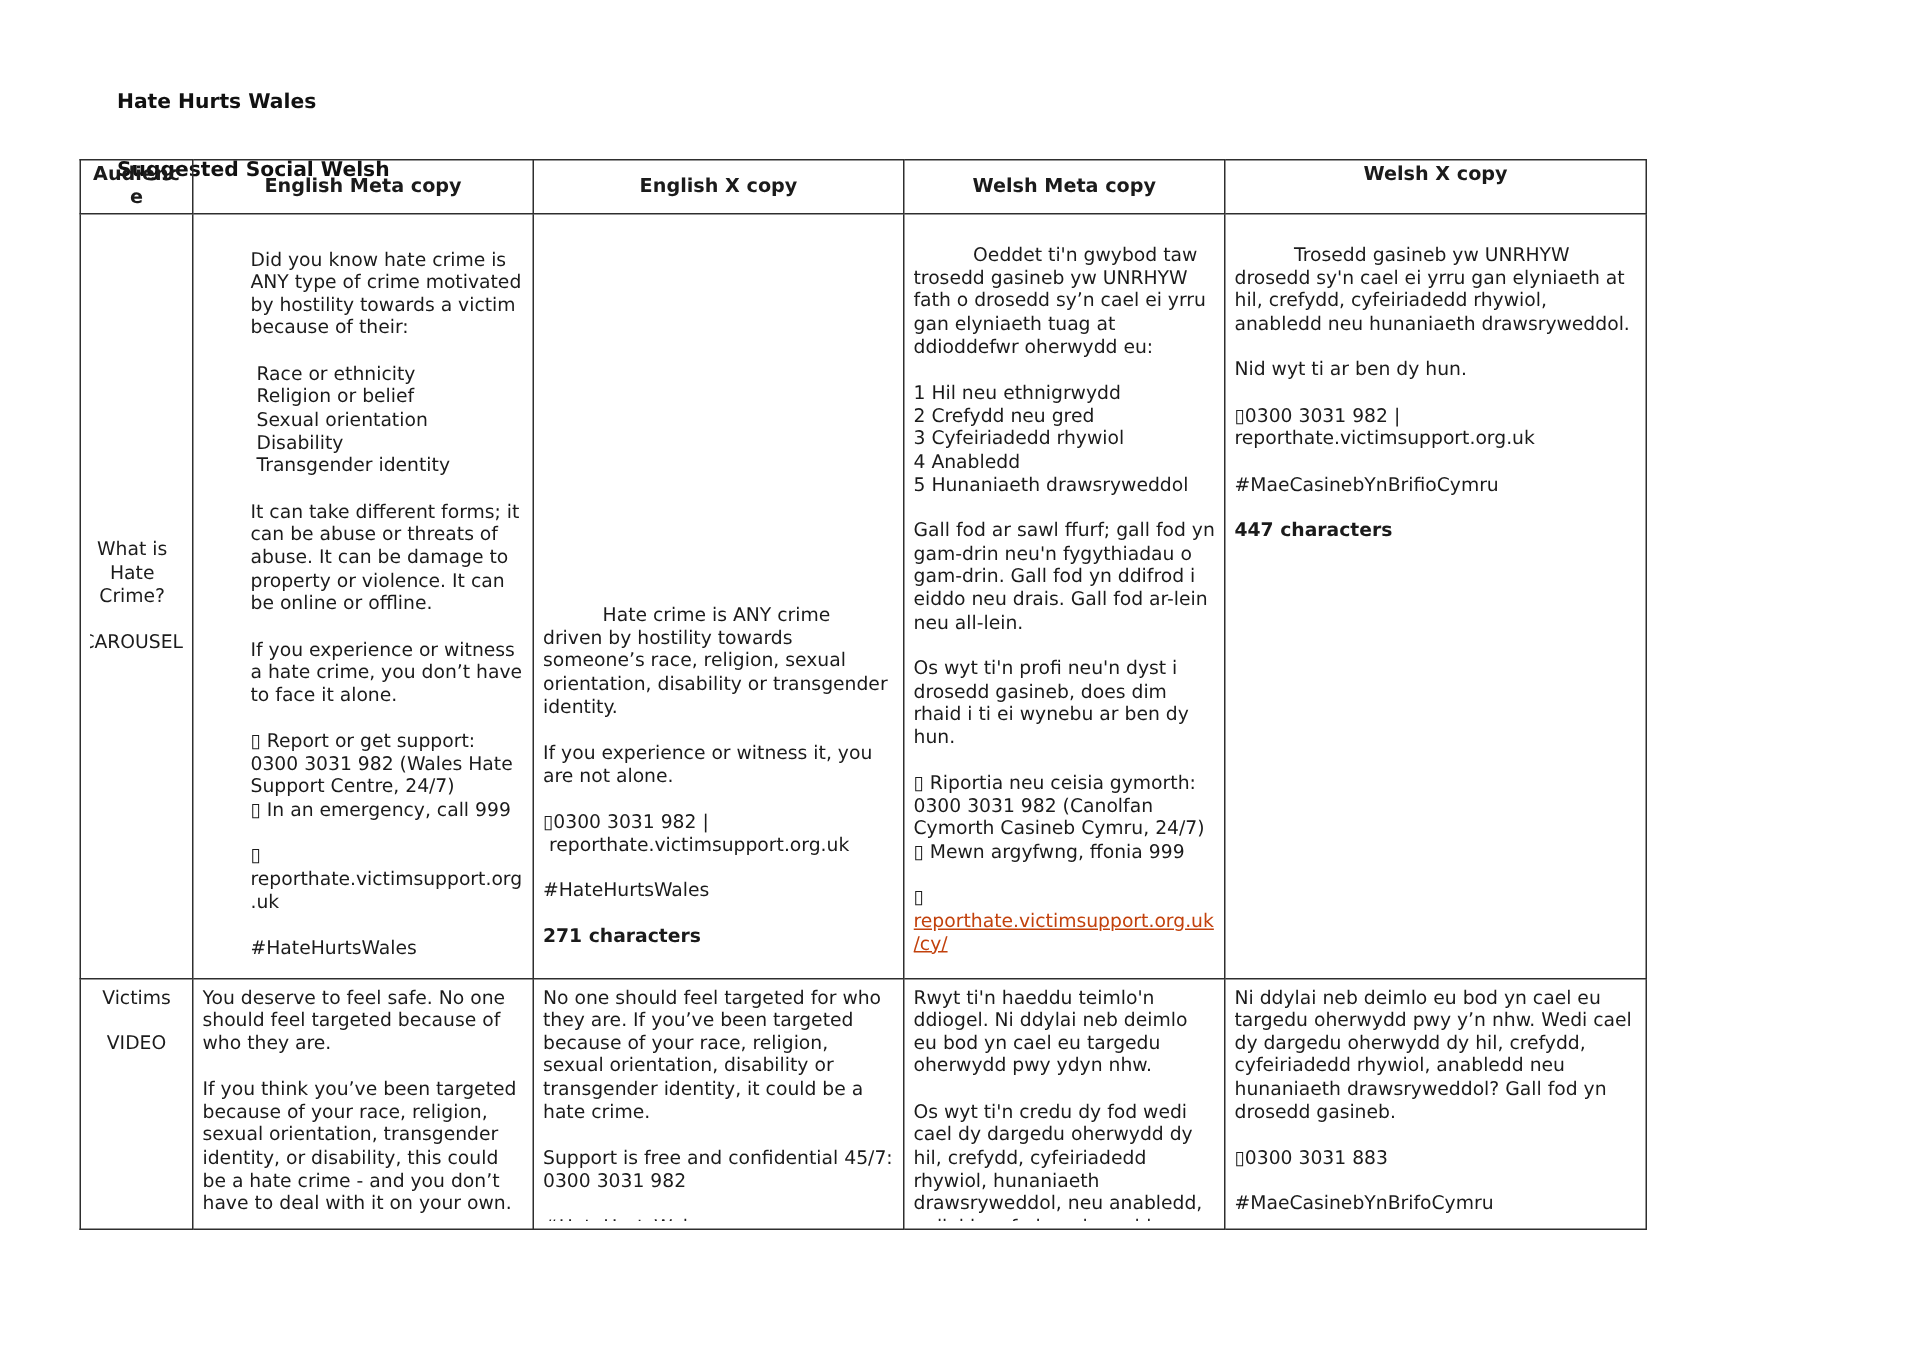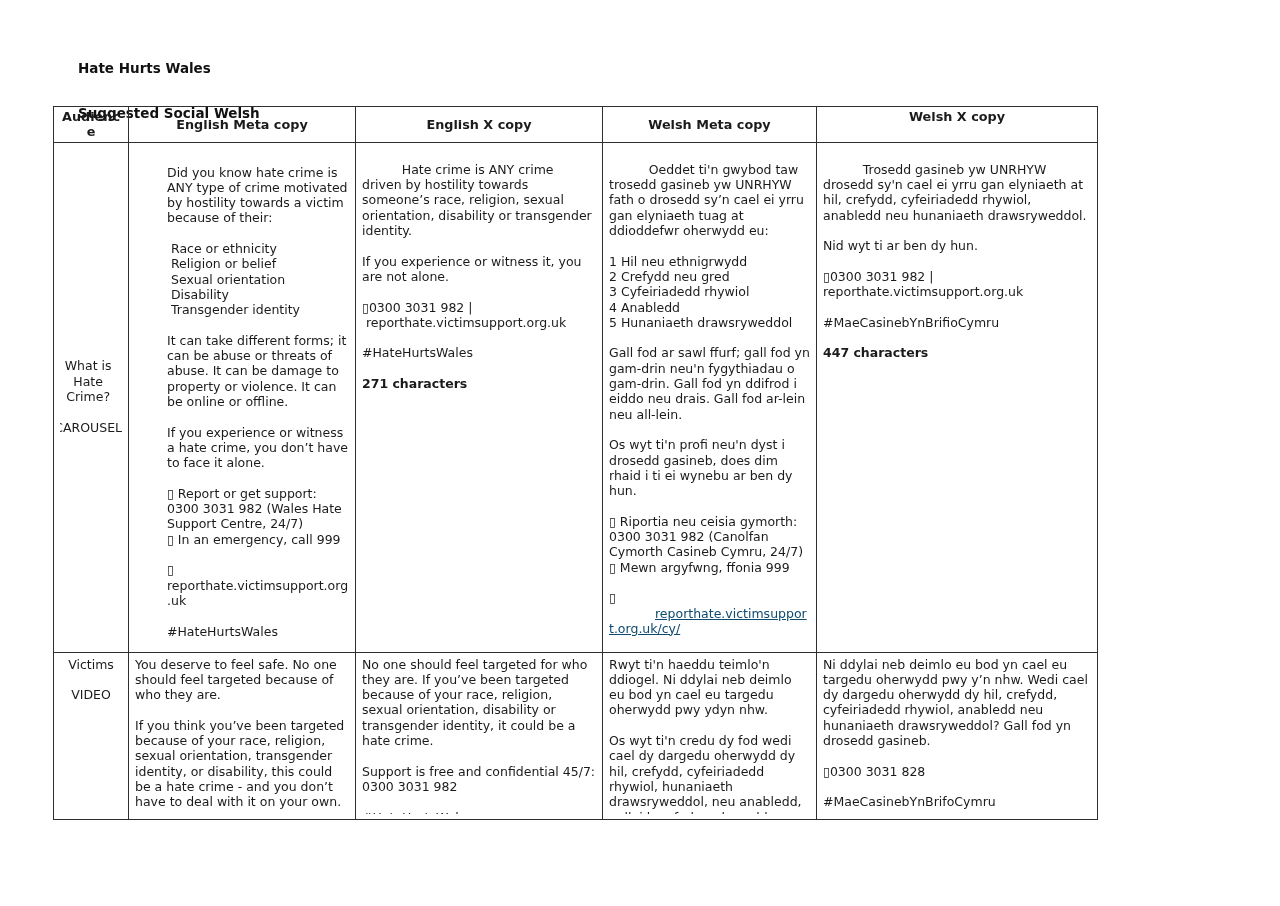--- a/index.html
+++ b/index.html
@@ -22,25 +22,25 @@
   }
   .copy-table th{
     font-size:12.8px;font-weight:bold;text-align:center;vertical-align:middle;
     padding:2px 4px;overflow-wrap:break-word;
   }
   .copy-table th.th-top{vertical-align:top;}
   .celltext{white-space:pre-wrap;overflow-wrap:break-word;}
   .wrap1{height:500px;overflow:hidden;box-sizing:border-box;}
   .wrap2{height:157px;overflow:hidden;box-sizing:border-box;}
   .wrap1.pad-top{padding-top:18px;margin-left:32px;}
-  .wrap1.vcenter{display:flex;align-items:flex-start;}
+  .wrap1.vcenter{display:flex;align-items:flex-end;}
   .wrap1.ccenter{display:flex;align-items:center;justify-content:flex-end;text-align:center;}
   .audience-cell{text-align:center;}
   .char-count{font-weight:bold;}
-  a.doc-link{color:#0c4a6e;text-decoration:underline;overflow-wrap:break-word;margin-left:46px;}
+  a.doc-link{color:#c2410c;text-decoration:underline;overflow-wrap:break-word;}
 </style>
 </head>
 <body>
 
 <div class="doc-titles">
   <div class="doc-title">Hate Hurts Wales</div>
   <div class="doc-subtitle">Suggested Social Welsh</div>
 </div>
 
 <table class="copy-table">
@@ -176,20 +176,20 @@
       <div class="wrap2">
         <div class="celltext">Rwyt ti'n haeddu teimlo'n ddiogel. Ni ddylai neb deimlo eu bod yn cael eu targedu oherwydd pwy ydyn nhw.
 
 Os wyt ti'n credu dy fod wedi cael dy dargedu oherwydd dy hil, crefydd, cyfeiriadedd rhywiol, hunaniaeth drawsryweddol, neu anabledd, gallai hyn fod yn drosedd</div>
       </div>
     </td>
     <td>
       <div class="wrap2">
         <div class="celltext">Ni ddylai neb deimlo eu bod yn cael eu targedu oherwydd pwy y’n nhw. Wedi cael dy dargedu oherwydd dy hil, crefydd, cyfeiriadedd rhywiol, anabledd neu hunaniaeth drawsryweddol? Gall fod yn drosedd gasineb.
 
-▯0300 3031 828
+▯0300 3031 883
 
 #MaeCasinebYnBrifoCymru</div>
       </div>
     </td>
   </tr>
 </tbody>
   </table>
 
 </body></html>

